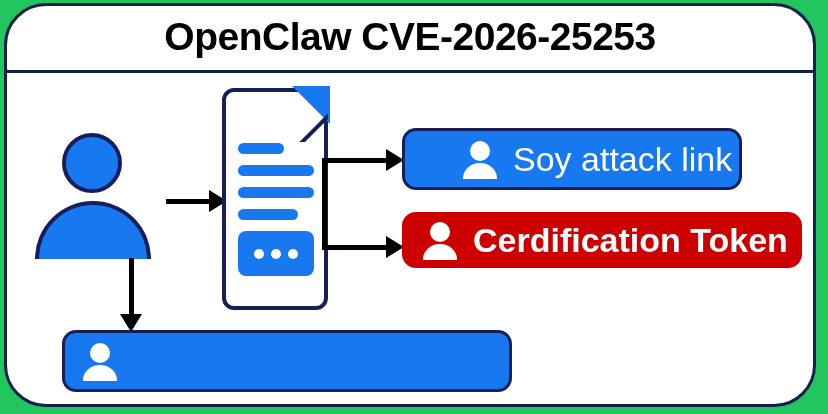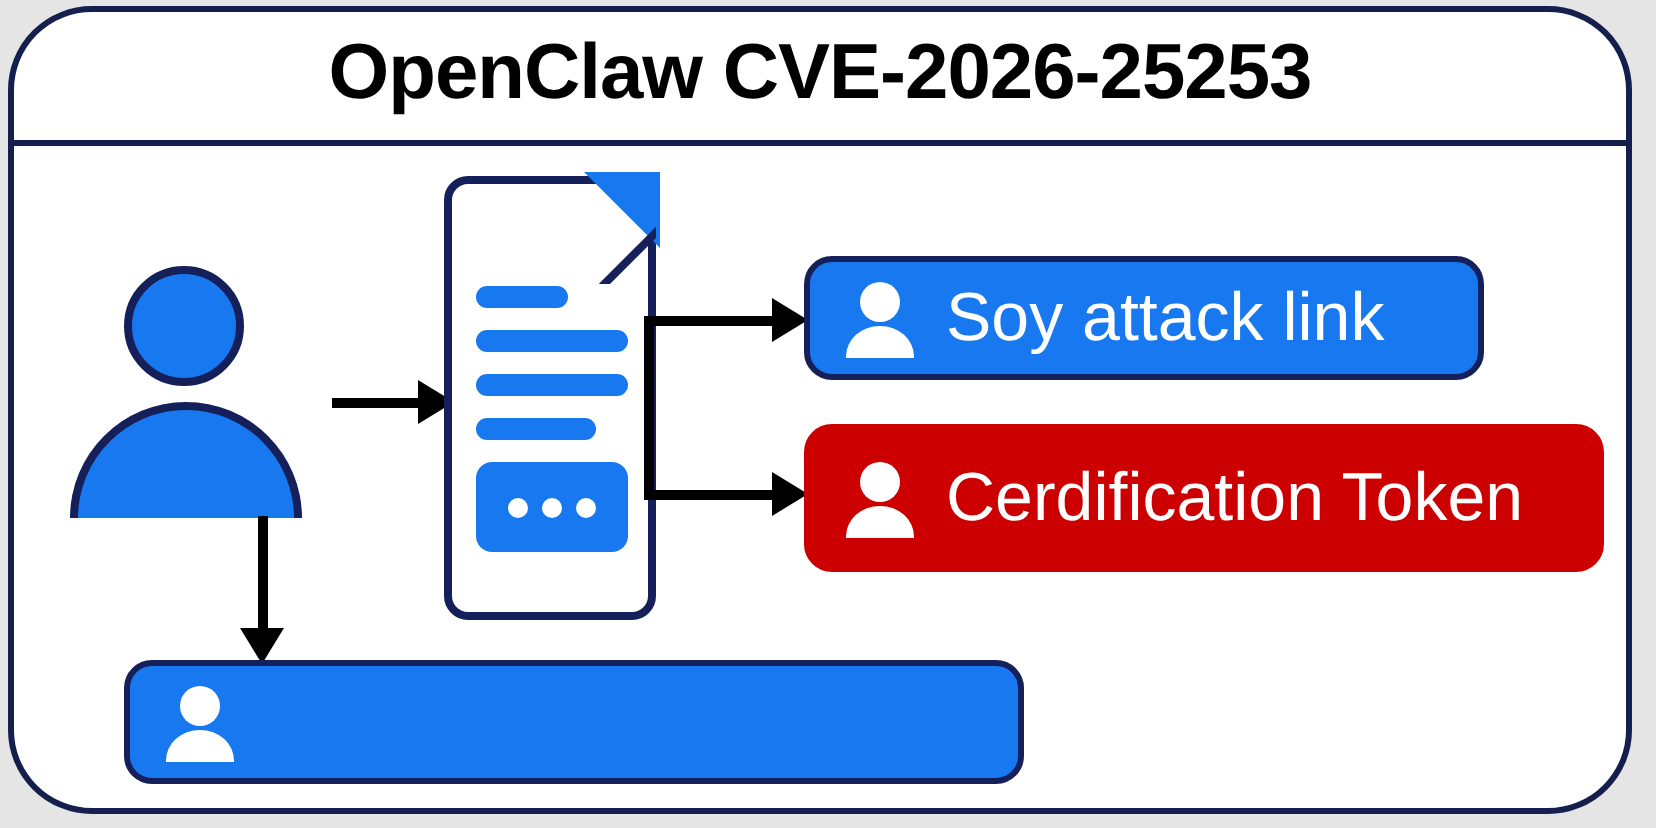--- a/index.html
+++ b/index.html
@@ -11,21 +11,21 @@
     width: 828px;
     height: 414px;
     overflow: hidden;
     font-family: "Liberation Sans", sans-serif;
   }
 
   #canvas {
     position: relative;
     width: 828px;
     height: 414px;
-    background: #e5e5e5;
+    background: #22c55e;
   }
 
   
   .frame {
     position: absolute;
     left: 4px;
     top: 3px;
     width: 812px;
     height: 404px;
     border: 3px solid #141f4d;
@@ -265,28 +265,30 @@
     line-height: 1;
   }
 
   #pill-soy-attack-link {
     left: 402px;
     top: 128px;
     width: 340px;
     height: 62px;
     background: #1878f0;
     border: 3px solid #15205a;
+    padding-left: 40px;
   }
   #pill-cerdification-token {
     left: 402px;
     top: 212px;
     width: 400px;
-    height: 74px;
+    height: 56px;
     background: #cc0000;
     border: 3px solid #cc0000;
+    font-weight: bold;
   }
   #pill-user-slick {
     left: 62px;
     top: 330px;
     width: 450px;
     height: 62px;
     background: #1878f0;
     border: 3px solid #15205a;
   }
 </style>

